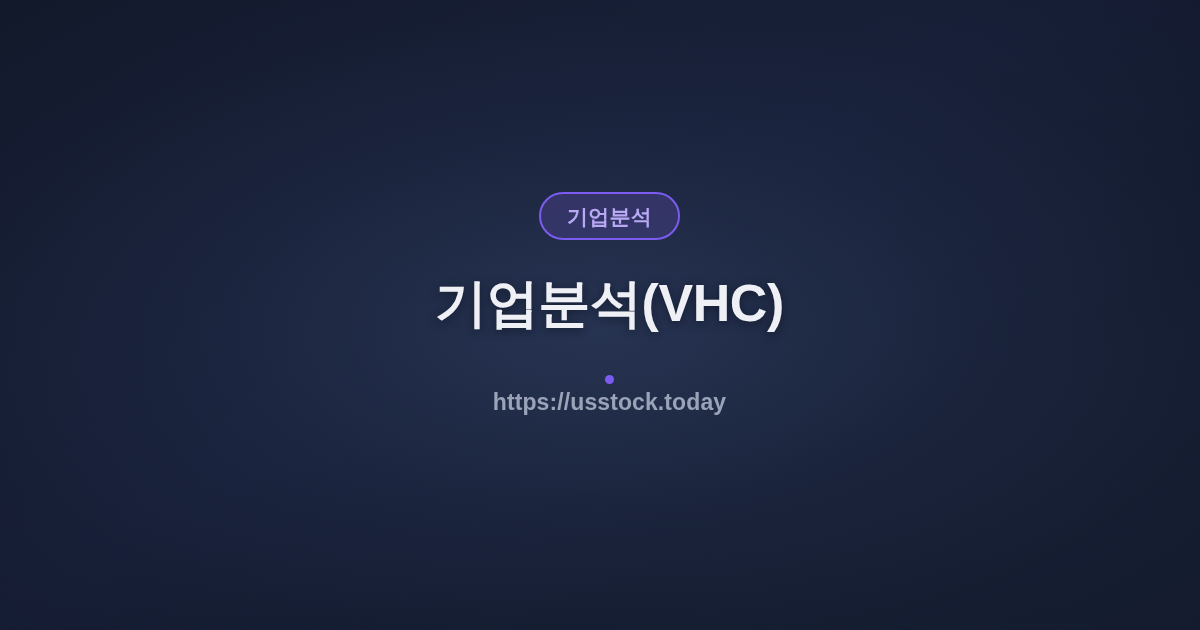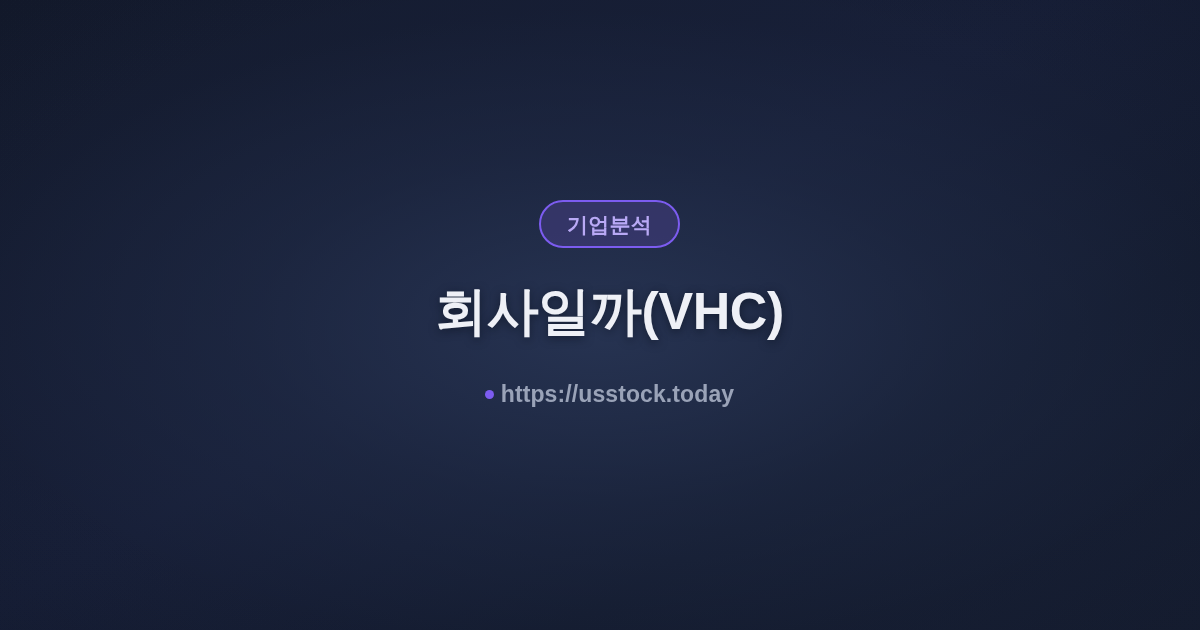--- a/index.html
+++ b/index.html
@@ -88,20 +88,21 @@
     letter-spacing: -0.4px;
     white-space: nowrap;
     text-shadow: 0 2px 10px rgba(8, 12, 24, 0.55);
   }
 
   .site-url-row {
     margin-top: 38px;
     display: flex;
     align-items: center;
     gap: 7px;
+    flex-direction: column;
   }
   .url-bullet {
     width: 9px;
     height: 9px;
     border-radius: 50%;
     background: #7c5cf0;
     flex: none;
   }
   .site-url-text {
     font-size: 23px;
@@ -119,21 +120,21 @@
 
   <div class="vignette"></div>
 
   <div class="content">
 
     <div class="category-badge">
       <span class="category-badge-label">기업분석</span>
     </div>
 
     <div class="title-block">
-      <div class="title-line">회사일까(VHC)</div>
+      <div class="title-line">기업분석(VHC)</div>
     </div>
 
     <div class="site-url-row">
       <span class="url-bullet"></span>
       <span class="site-url-text">https://usstock.today</span>
     </div>
 
   </div>
 </div>
 

